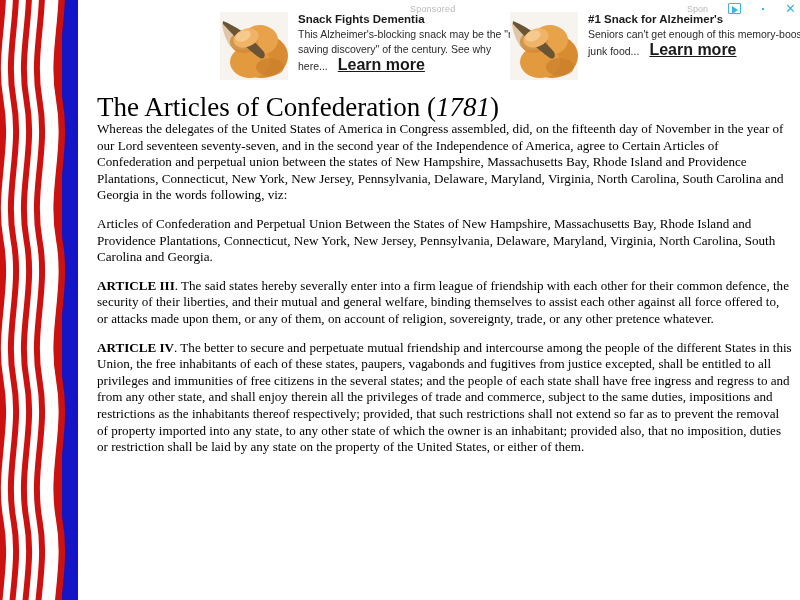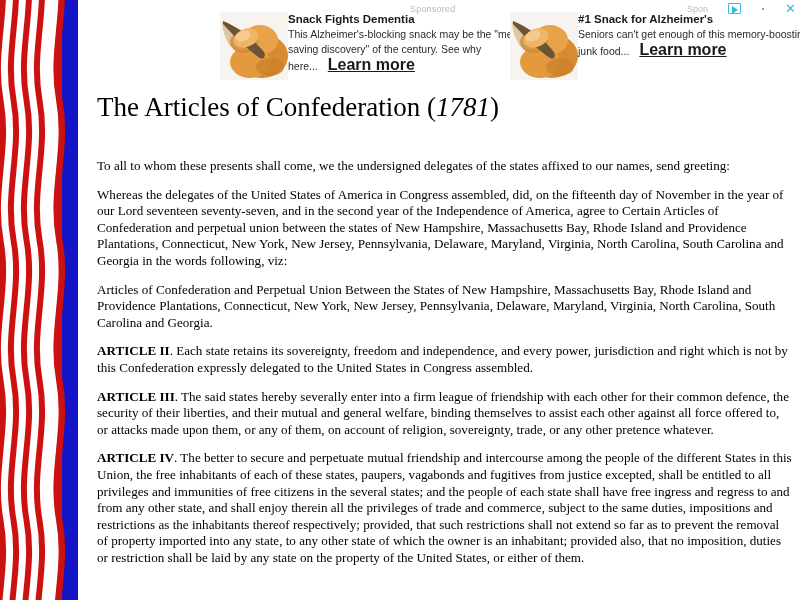--- a/index.html
+++ b/index.html
@@ -98,21 +98,21 @@
     color: #3ab6e0;
     font-size: 13px;
     line-height: 11px;
     font-family: "Liberation Sans", sans-serif;
   }
 
   .ad-unit {
     position: absolute;
     top: 12px;
     display: flex;
-    gap: 0;
+    gap: 10px;
     align-items: flex-start;
   }
   #ad-unit-1 { left: 142px; width: 330px; }
   #ad-unit-2 { left: 432px; width: 330px; }
 
   .ad-thumb {
     flex: 0 0 auto;
     width: 68px;
     height: 68px;
     border-radius: 1px;
@@ -274,27 +274,25 @@
           <span>Seniors can't get enough of this memory-boosting junk food...</span><span class="ad-cta">Learn more</span>
         </div>
       </div>
     </div>
   </div>
 
   <div id="doc">
 
     <h1 id="doc-title"><span>The Articles of Confederation (</span><span class="year">1781</span><span>)</span></h1>
 
-    <p id="para-greeting" class="para">To all to whom these presents shall come, we the undersigned delegates of the states affixed to our names, send greeting:</p>
 
     <p class="para">Whereas the delegates of the United States of America in Congress assembled, did, on the fifteenth day of November in the year of our Lord seventeen seventy-seven, and in the second year of the Independence of America, agree to Certain Articles of Confederation and perpetual union between the states of New Hampshire, Massachusetts Bay, Rhode Island and Providence Plantations, Connecticut, New York, New Jersey, Pennsylvania, Delaware, Maryland, Virginia, North Carolina, South Carolina and Georgia in the words following, viz:</p>
 
     <p class="para">Articles of Confederation and Perpetual Union Between the States of New Hampshire, Massachusetts Bay, Rhode Island and Providence Plantations, Connecticut, New York, New Jersey, Pennsylvania, Delaware, Maryland, Virginia, North Carolina, South Carolina and Georgia.</p>
 
 
-    <p class="para"><span class="article-label">ARTICLE II</span><span>. Each state retains its sovereignty, freedom and independence, and every power, jurisdiction and right which is not by this Confederation expressly delegated to the United States in Congress assembled.</span></p>
 
     <p class="para"><span class="article-label">ARTICLE III</span><span>. The said states hereby severally enter into a firm league of friendship with each other for their common defence, the security of their liberties, and their mutual and general welfare, binding themselves to assist each other against all force offered to, or attacks made upon them, or any of them, on account of religion, sovereignty, trade, or any other pretence whatever.</span></p>
 
     <p class="para"><span class="article-label">ARTICLE IV</span><span>. The better to secure and perpetuate mutual friendship and intercourse among the people of the different States in this Union, the free inhabitants of each of these states, paupers, vagabonds and fugitives from justice excepted, shall be entitled to all privileges and immunities of free citizens in the several states; and the people of each state shall have free ingress and regress to and from any other state, and shall enjoy therein all the privileges of trade and commerce, subject to the same duties, impositions and restrictions as the inhabitants thereof respectively; provided, that such restrictions shall not extend so far as to prevent the removal of property imported into any state, to any other state of which the owner is an inhabitant; provided also, that no imposition, duties or restriction shall be laid by any state on the property of the United States, or either of them.</span></p>
 
   </div>
 </div>
 
 </body></html>

